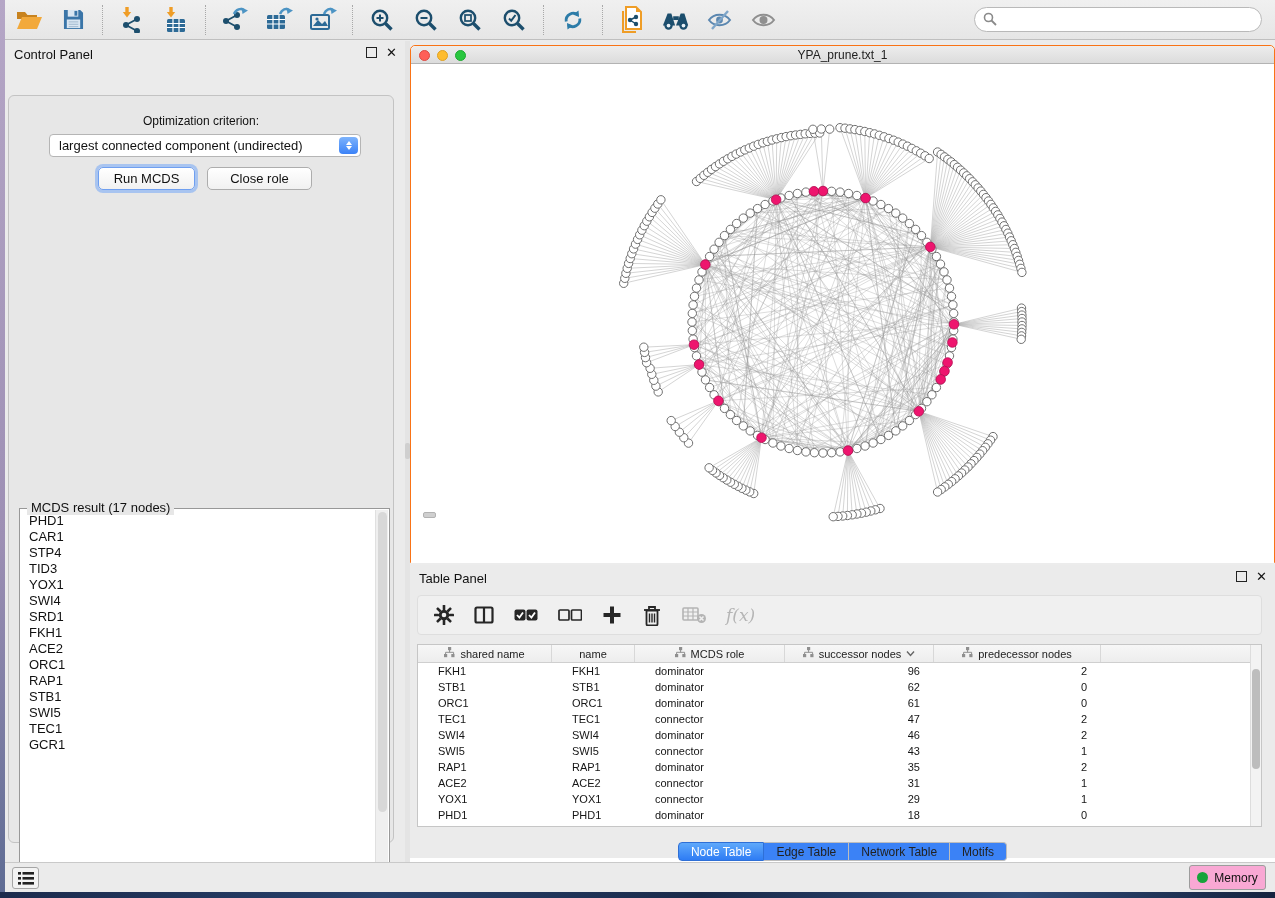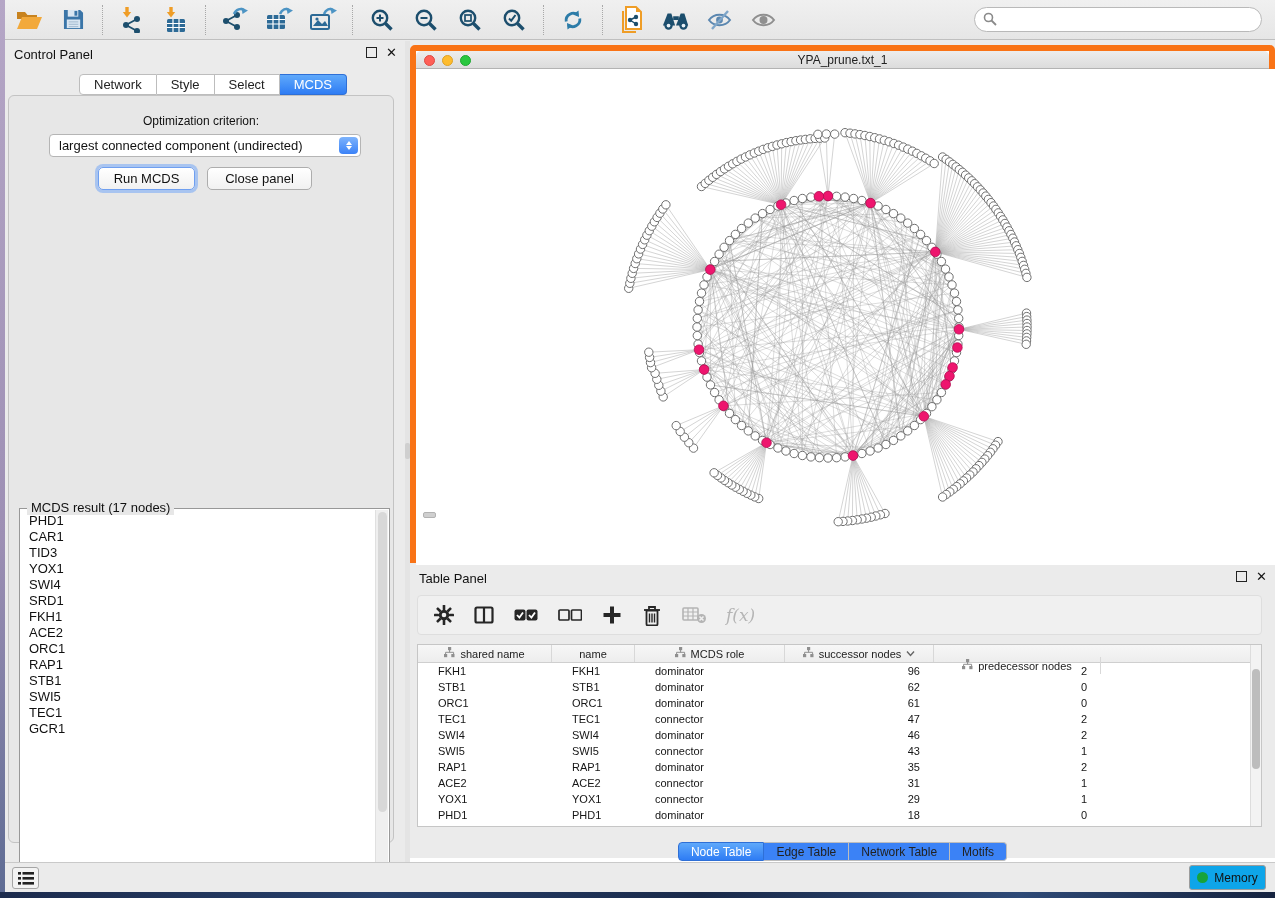--- a/index.html
+++ b/index.html
@@ -66,28 +66,28 @@
   .mcds-item { height:16px; line-height:16px; padding-left:8px; }
   #mcds-scroll { position:absolute; right:1px; top:1px; width:13px; height:365px;
     background:#efefef; border-left:1px solid #e0e0e0; }
   #mcds-thumb { position:absolute; left:1.5px; top:2px; width:9px; height:300px; background:#d8d8d8; border-radius:5px; }
 
   
   #status-bar { position:absolute; left:5px; top:862px; width:1270px; height:30px;
     background:#ebebeb; border-top:1px solid #c9c9c9; }
   #list-btn { position:absolute; left:7px; top:4px; width:27px; height:22px; background:#f3f3f3;
     border:1px solid #a5a5a5; border-radius:3px; display:flex; align-items:center; justify-content:center; }
-  #memory-btn { position:absolute; right:9px; top:2px; width:77px; height:25px; background:#0ea5e9;
+  #memory-btn { position:absolute; right:9px; top:2px; width:77px; height:25px; background:#f9a8d4;
     border:1px solid #9c9c9c; border-radius:3px; display:flex; align-items:center; gap:6px;
     justify-content:center; font-size:12px; color:#111; }
   #memory-dot { width:11px; height:11px; border-radius:50%; background:#17a33a; }
 
   
   #net-window { position:absolute; left:410px; top:45px; width:865px; height:518px;
-    border:6px solid #f97316; border-radius:5px 5px 0 0; background:#fff; }
+    border:1px solid #f97316; border-radius:5px 5px 0 0; background:#fff; }
   #net-titlebar { position:relative; height:18px; background:linear-gradient(#ededed,#dcdcdc);
     border-bottom:1px solid #b3b3b3; border-radius:5px 5px 0 0; }
   .light { position:absolute; top:3.5px; width:11px; height:11px; border-radius:50%; }
   #light-close { left:8px;  background:#ff5f57; border:.5px solid #dd4a42; }
   #light-min   { left:26px; background:#febc2e; border:.5px solid #dfa123; }
   #light-zoom  { left:44px; background:#29c73f; border:.5px solid #1ea832; }
   #net-title { position:absolute; width:100%; text-align:center; top:2px; font-size:12px; color:#222; }
   #net-canvas { position:absolute; left:0; top:18px; width:863px; height:499px; background:#fff; overflow:hidden; }
   #net-splitter { position:absolute; left:423px; top:512px; width:13px; height:6px;
     background:#cfcfcf; border:1px solid #b2b2b2; border-radius:2px; }
@@ -292,42 +292,37 @@
   </div>
 
   <div id="control-panel">
     <div class="panel-head">
       <span class="panel-title">Control Panel</span>
       <span class="panel-actions">
         <span class="float-btn"></span>
         <span class="close-btn">✕</span>
       </span>
     </div>
-    <div id="cp-tabs">
-        <div class="cp-tab">Network</div>
-        <div class="cp-tab">Style</div>
-        <div class="cp-tab">Select</div>
-        <div class="cp-tab sel">MCDS</div>
-      </div>
     <div id="cp-box">
       <div id="opt-label">Optimization criterion:</div>
       <div id="criterion-select">
         <span>largest connected component (undirected)</span>
         <span id="criterion-stepper">
           <span class="chev-up"></span>
             <span class="chev-dn"></span>
         </span>
       </div>
       <button class="cp-btn" id="run-btn">Run MCDS</button>
-      <button class="cp-btn" id="closepanel-btn">Close panel</button>
+      <button class="cp-btn" id="closepanel-btn">Close role</button>
       <div id="mcds-fieldset">
         <span id="mcds-legend">MCDS result (17 nodes)</span>
         <div id="mcds-list">
             <div class="mcds-item">PHD1</div>
             <div class="mcds-item">CAR1</div>
+            <div class="mcds-item">STP4</div>
             <div class="mcds-item">TID3</div>
             <div class="mcds-item">YOX1</div>
             <div class="mcds-item">SWI4</div>
             <div class="mcds-item">SRD1</div>
             <div class="mcds-item">FKH1</div>
             <div class="mcds-item">ACE2</div>
             <div class="mcds-item">ORC1</div>
             <div class="mcds-item">RAP1</div>
             <div class="mcds-item">STB1</div>
             <div class="mcds-item">SWI5</div>
@@ -1241,21 +1236,21 @@
                   <rect x="0" y="7" width="3.2" height="3.2"></rect>
                   <rect x="7.3" y="7" width="3.2" height="3.2"></rect>
                 </g>
                 <path d="M5.6 3v2.3M1.6 7V5.3h8V7" fill="none" stroke="#8f8f8f" stroke-width="1"></path>
               </svg></span>
             <span>successor nodes</span>
             <span class="nt-sort"><svg width="9" height="7" viewBox="0 0 9 7">
                 <path d="M1 1.5l3.5 4L8 1.5" fill="none" stroke="#666" stroke-width="1.4"></path>
               </svg></span>
           </div>
-          <div class="nt-hcell" style="width: 167px; margin-top: 12px;">
+          <div class="nt-hcell" style="width: 167px;">
             <span><svg width="11" height="11" viewBox="0 0 11 11">
                 <g fill="#8f8f8f">
                   <rect x="4" y="0" width="3.2" height="3.2"></rect>
                   <rect x="0" y="7" width="3.2" height="3.2"></rect>
                   <rect x="7.3" y="7" width="3.2" height="3.2"></rect>
                 </g>
                 <path d="M5.6 3v2.3M1.6 7V5.3h8V7" fill="none" stroke="#8f8f8f" stroke-width="1"></path>
               </svg></span>
             <span>predecessor nodes</span>
           </div>

